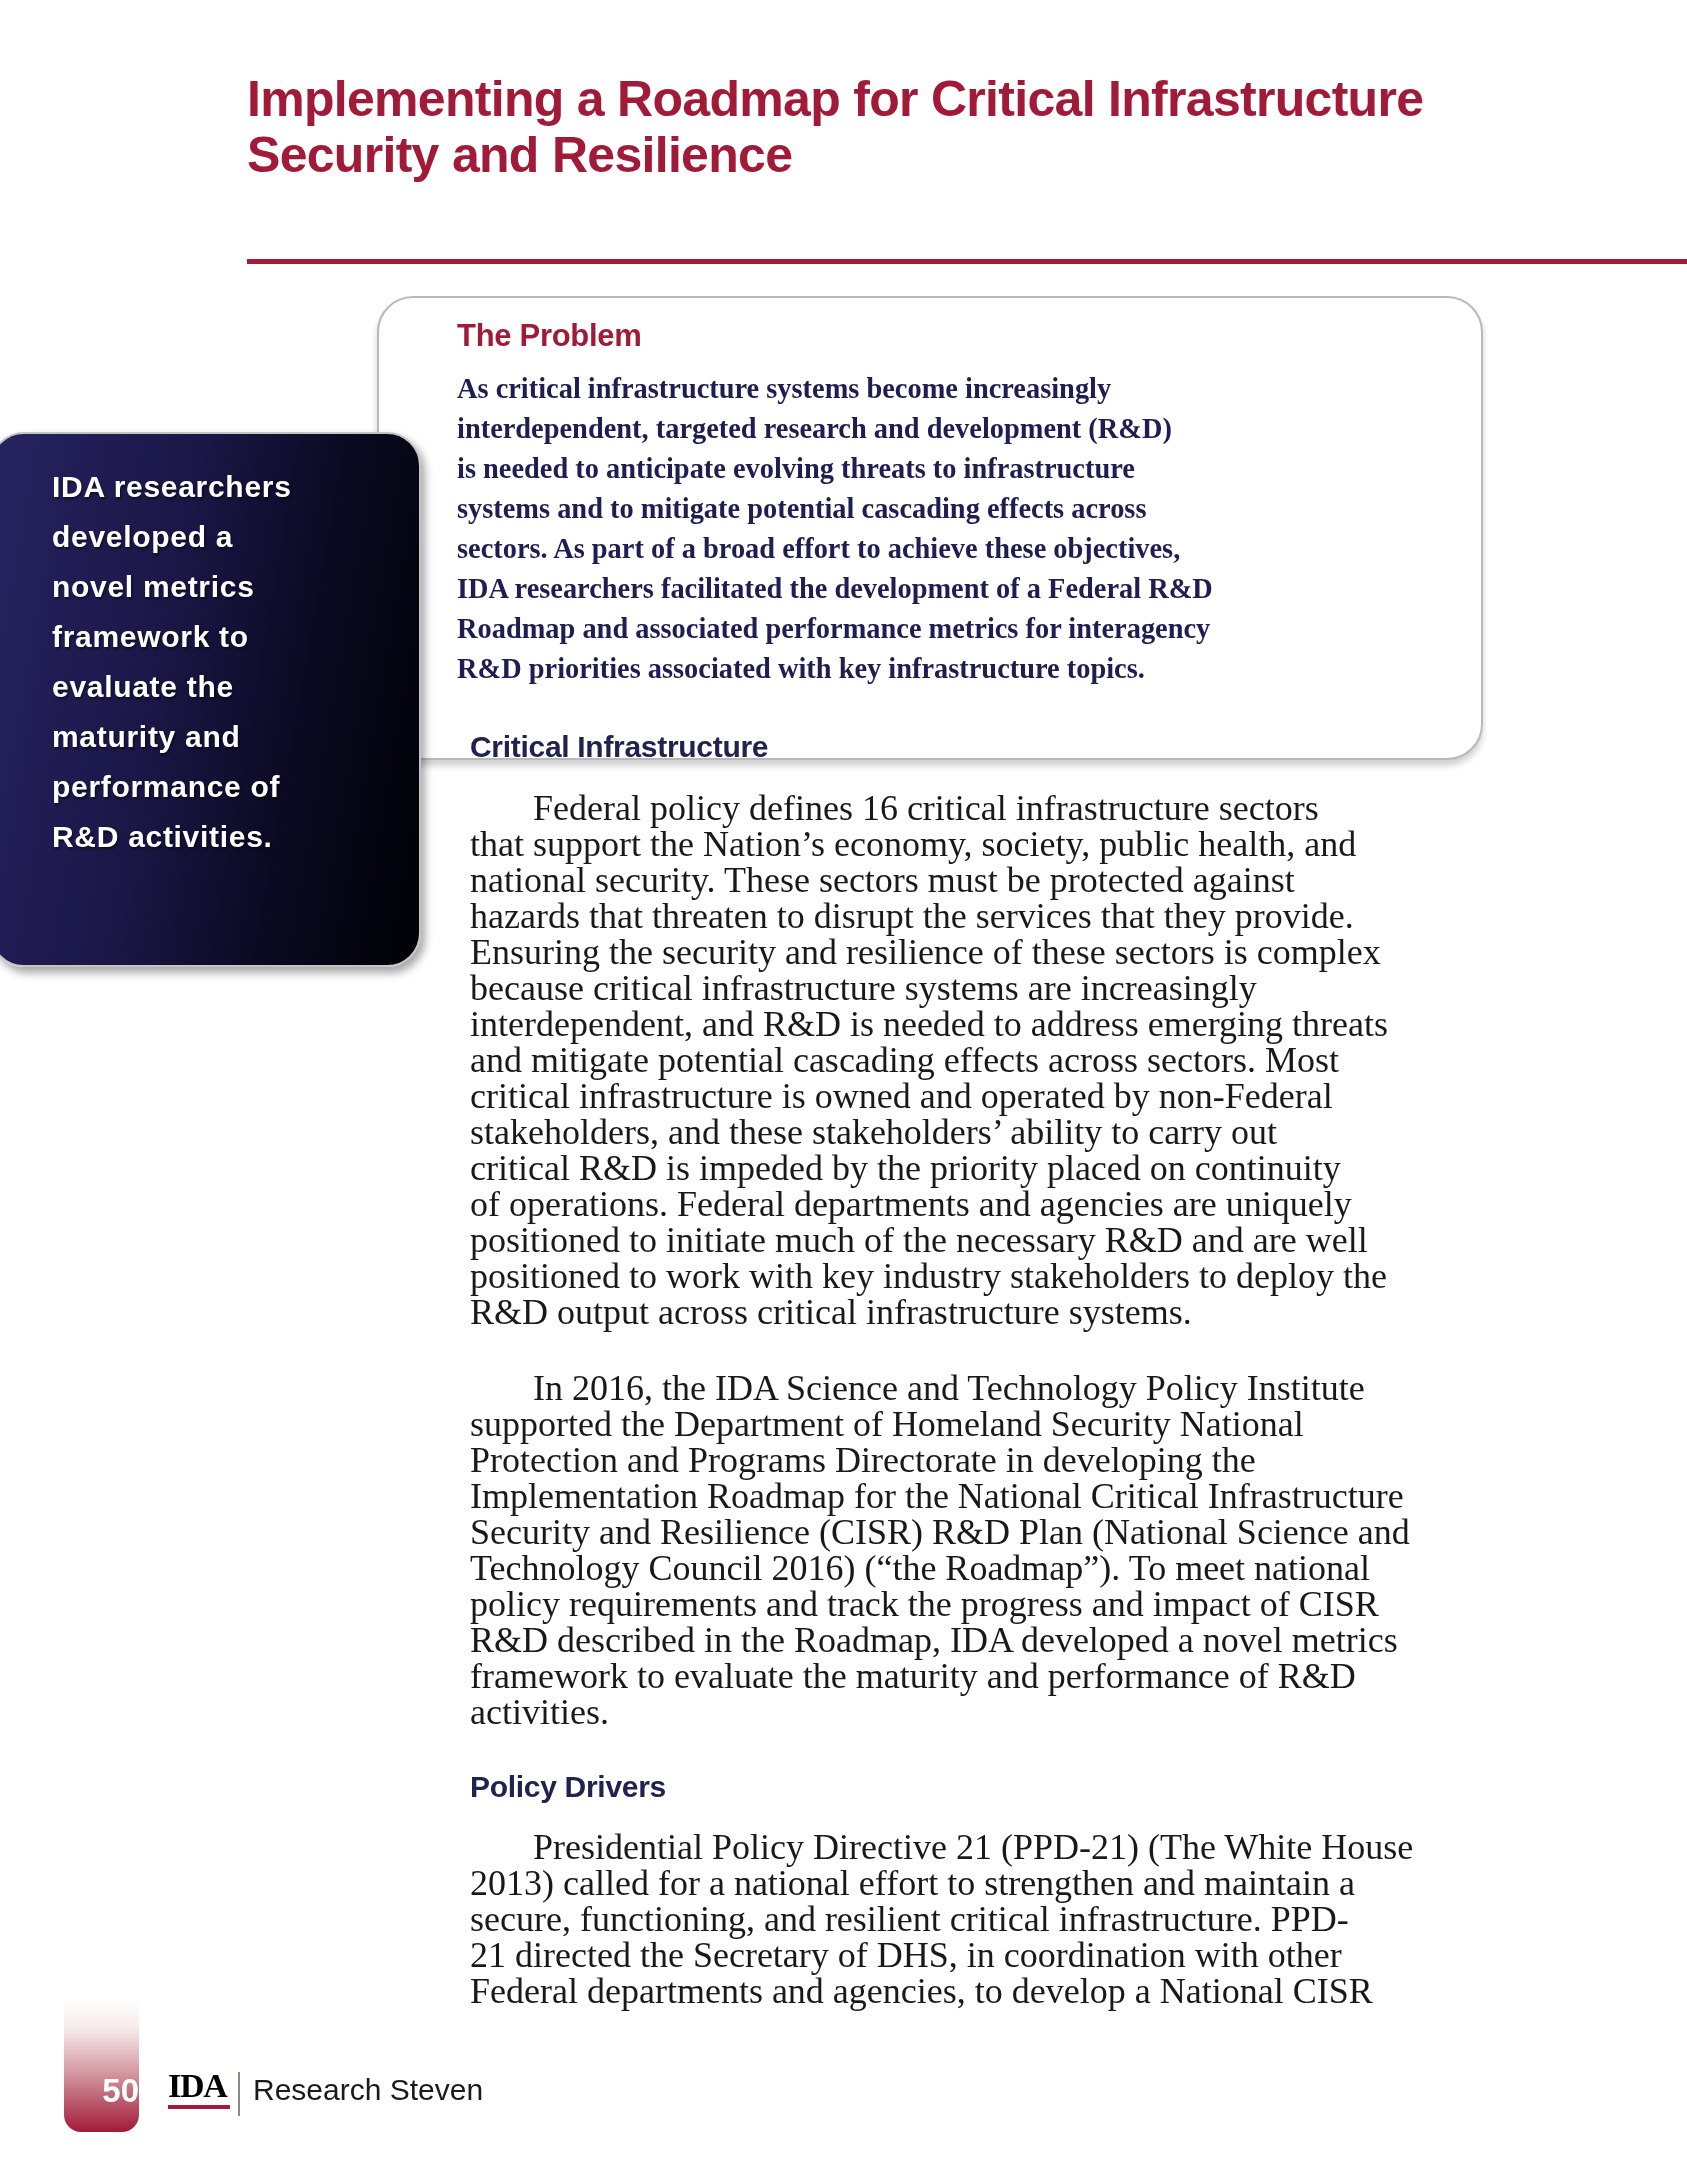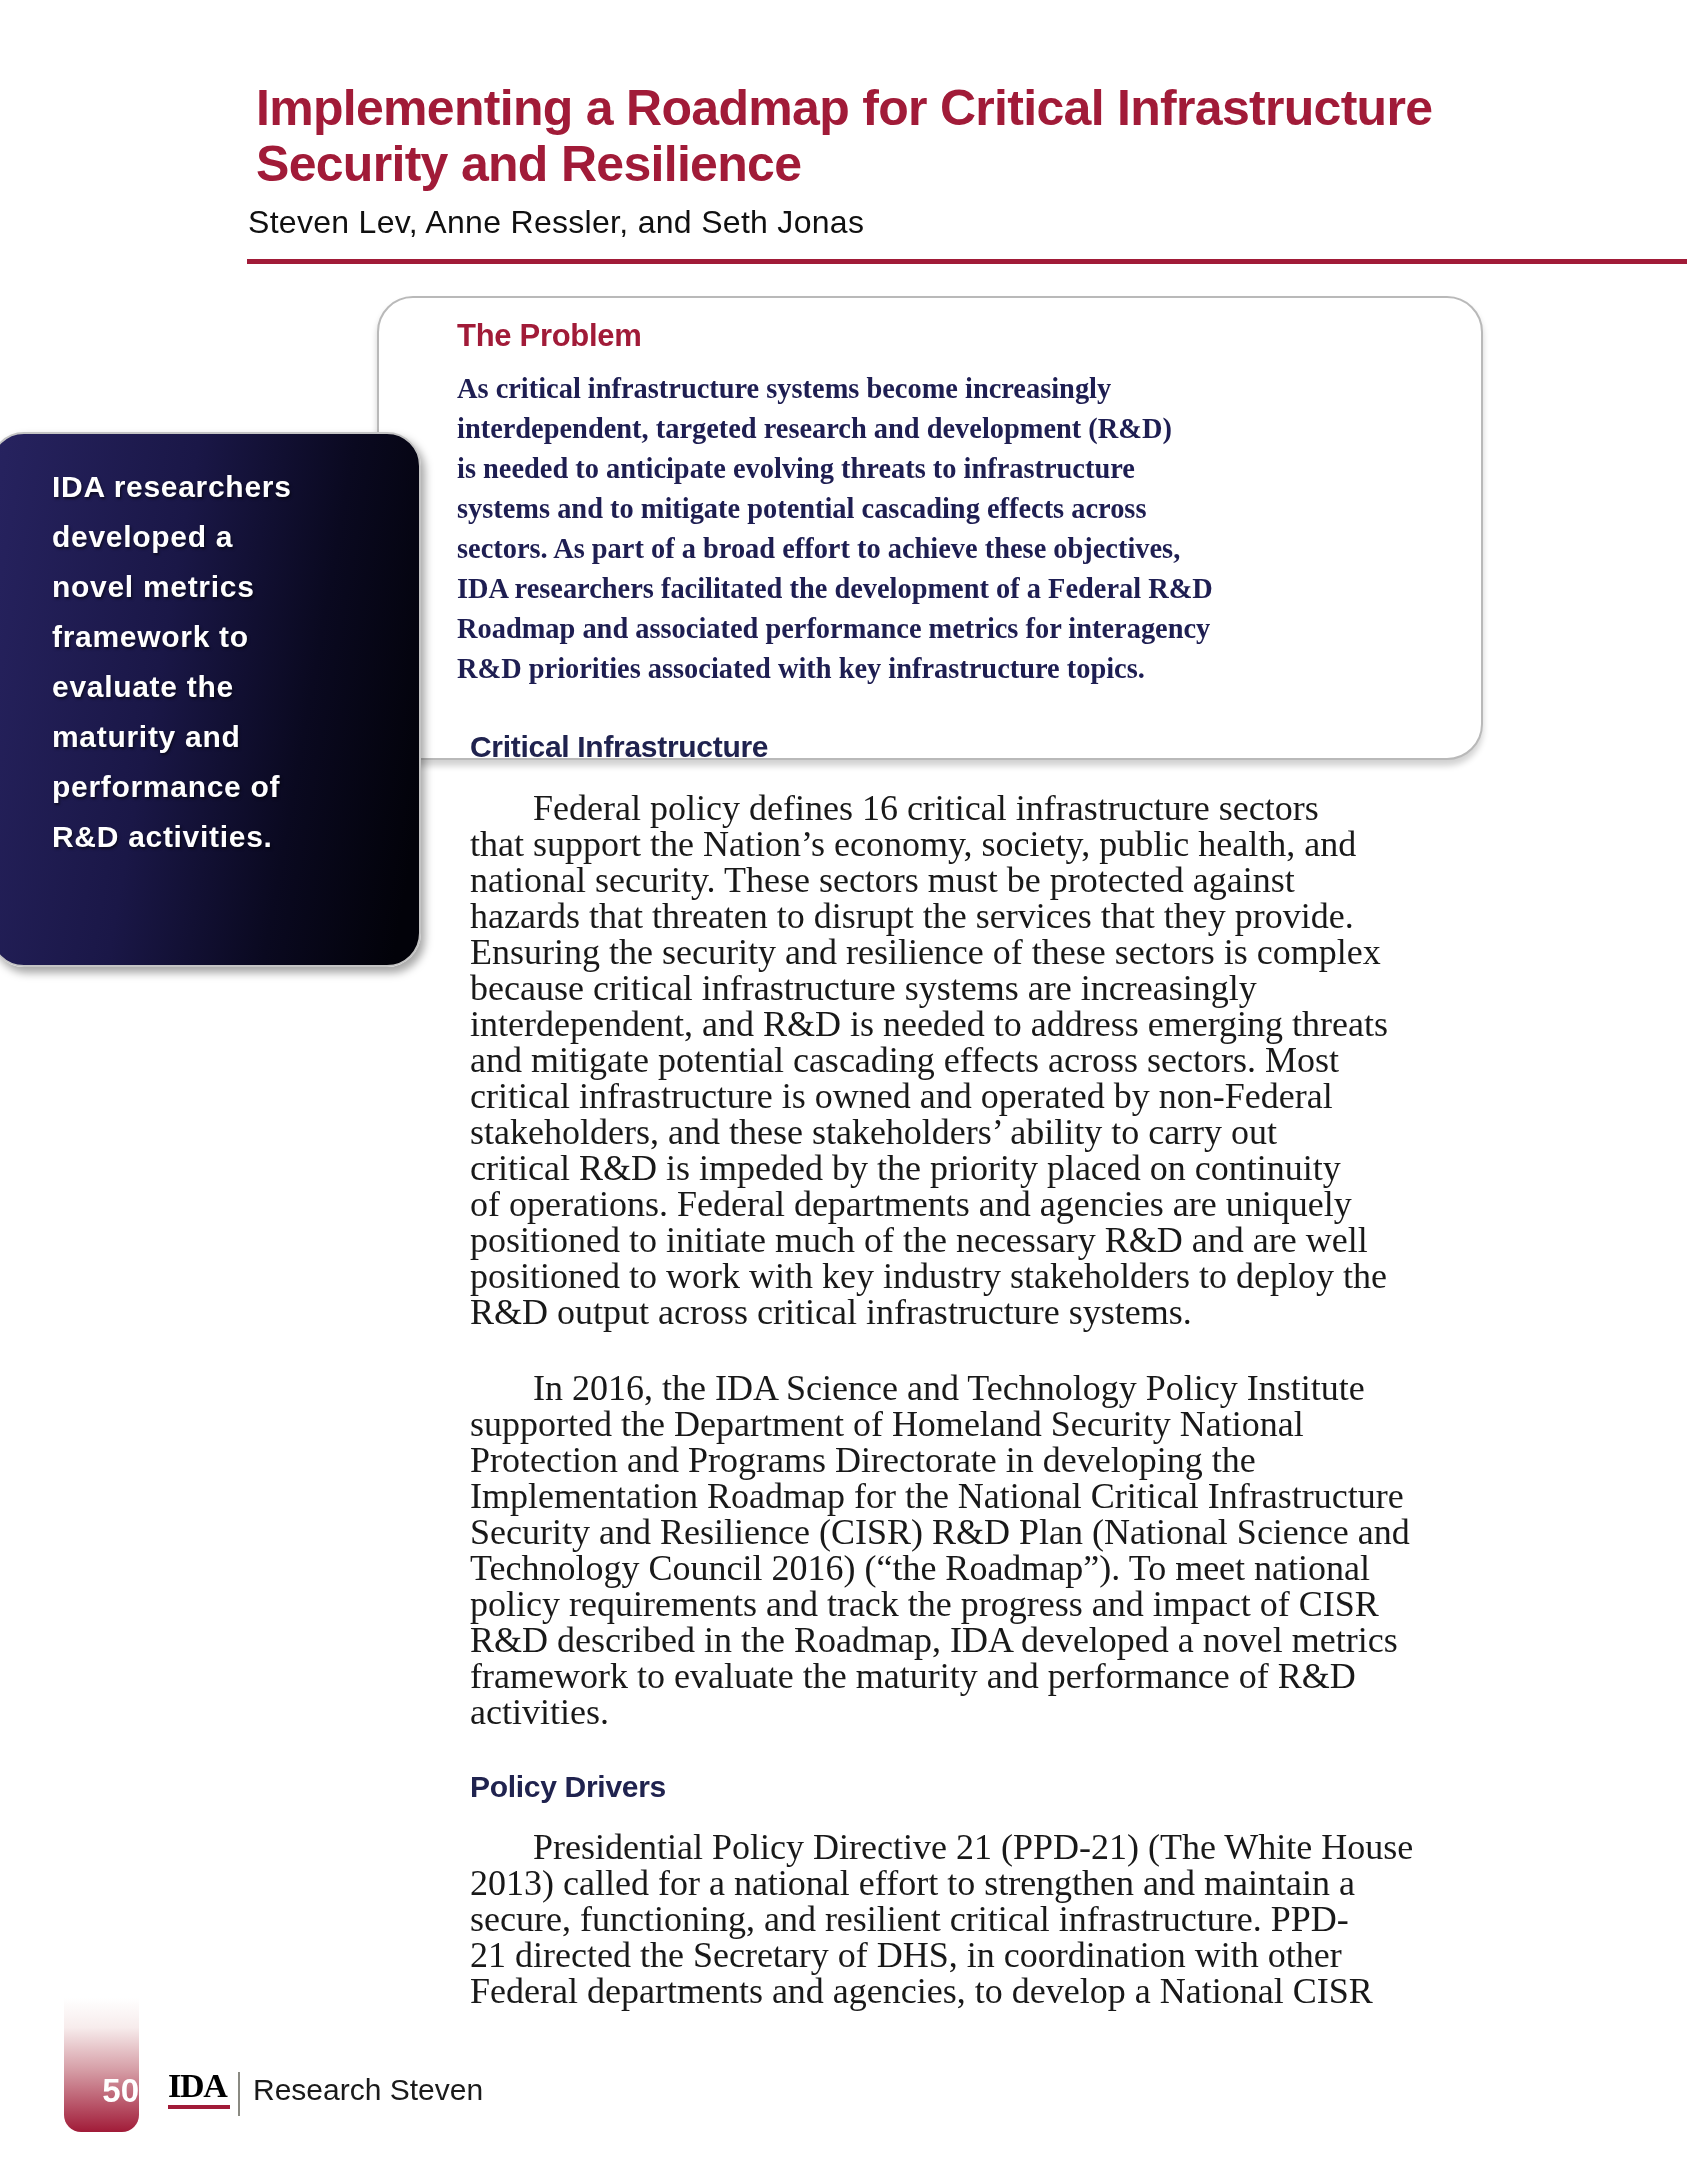--- a/index.html
+++ b/index.html
@@ -8,21 +8,21 @@
     width:1687px;
     height:2183px;
     background:#ffffff;
     overflow:hidden;
     font-family:"Liberation Sans", sans-serif;
   }
   
   .title{
     position:absolute;
     left:247px; top:71px;
-    margin:9px;
+    margin:0;
     font-family:"Liberation Sans", sans-serif;
     font-weight:bold;
     font-size:50px;
     line-height:56px;
     letter-spacing:-0.7px;
     color:#a11b38;
     white-space:pre-line;
   }
   .authors{
     position:absolute;
@@ -163,21 +163,20 @@
     letter-spacing:0px;
   }
 </style>
 </head>
 <body>
 
 <div class="page">
 
   <h1 class="title">Implementing a Roadmap for Critical Infrastructure
 Security and Resilience</h1>
-  <div class="authors">Steven Lev, Anne Ressler, and Seth Jonas</div>
   <div class="title-rule"></div>
 
   <section class="problem-box">
     <h2 class="problem-heading">The Problem</h2>
     <p class="problem-body">As critical infrastructure systems become increasingly
 interdependent, targeted research and development (R&amp;D)
 is needed to anticipate evolving threats to infrastructure
 systems and to mitigate potential cascading effects across
 sectors. As part of a broad effort to achieve these objectives,
 IDA researchers facilitated the development of a Federal R&amp;D

